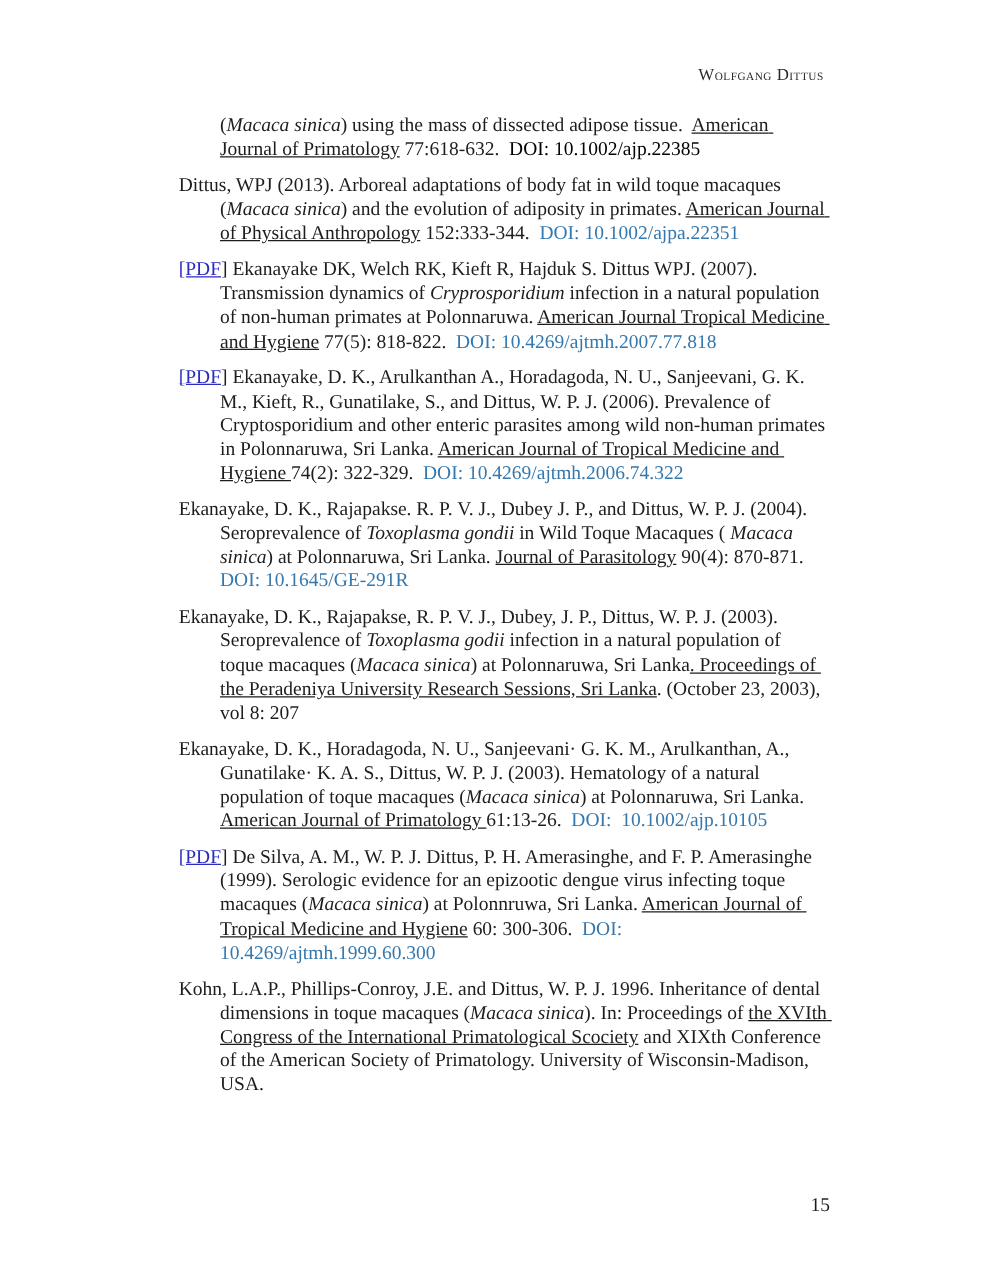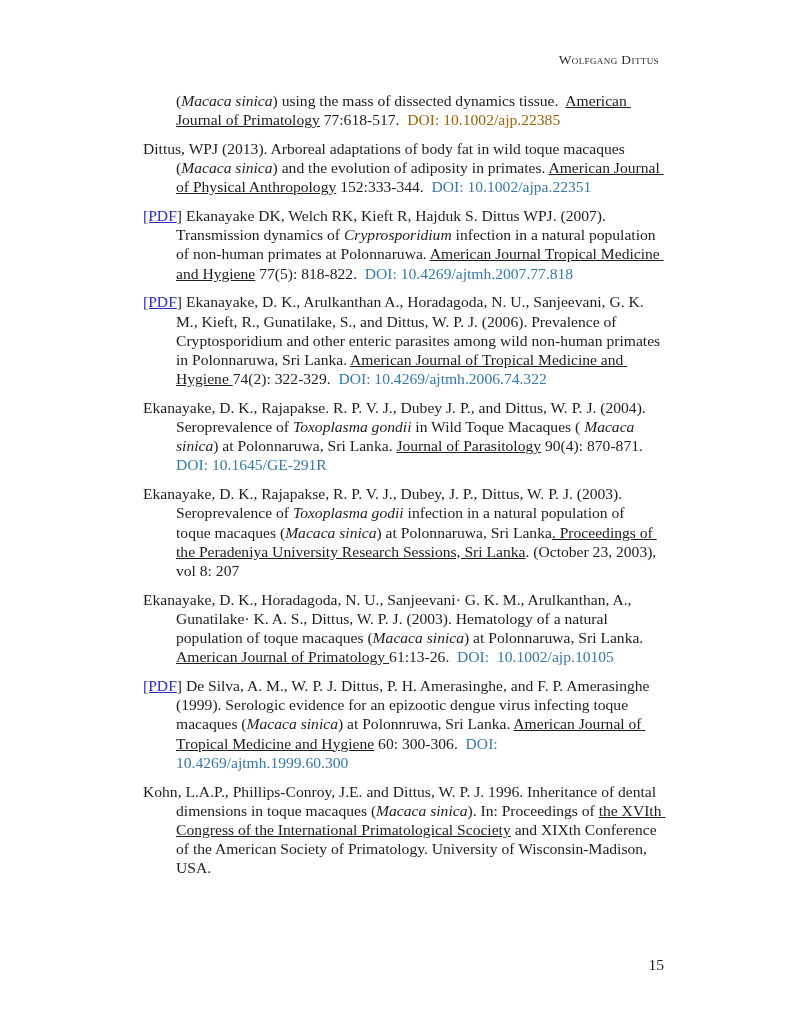--- a/index.html
+++ b/index.html
@@ -65,21 +65,21 @@
     margin-top: 36px;
   }
 </style>
 </head>
 <body>
 
 <div class="page">
   <div class="page-header">Wolfgang Dittus</div>
 
   <div class="content">
-      <p class="ref continuation"><span class="plain">(</span><span class="italic">Macaca sinica</span><span class="plain">) using the mass of dissected dynamics tissue.  </span><span class="underline">American Journal of Primatology</span><span class="plain"> 77:618-517.  </span><a class="doi-link" href="#" style="color: #a16207;">DOI: 10.1002/ajp.22385</a></p>
+      <p class="ref continuation"><span class="plain">(</span><span class="italic">Macaca sinica</span><span class="plain">) using the mass of dissected adipose tissue.  </span><span class="underline">American Journal of Primatology</span><span class="plain"> 77:618-632.  </span><a class="doi-link" href="#" style="color: #000000;">DOI: 10.1002/ajp.22385</a></p>
       <p class="ref"><span class="plain">Dittus, WPJ (2013). Arboreal adaptations of body fat in wild toque macaques (</span><span class="italic">Macaca sinica</span><span class="plain">) and the evolution of adiposity in primates. </span><span class="underline">American Journal of Physical Anthropology</span><span class="plain"> 152:333-344.  </span><a class="doi-link" href="#" style="color: rgb(52, 120, 174);">DOI: 10.1002/ajpa.22351</a></p>
       <p class="ref"><a class="pdf-link" href="#" style="color: rgb(43, 43, 196);">[PDF</a><span class="plain">] Ekanayake DK, Welch RK, Kieft R, Hajduk S. Dittus WPJ. (2007). Transmission dynamics of </span><span class="italic">Cryprosporidium</span><span class="plain"> infection in a natural population of non-human primates at Polonnaruwa. </span><span class="underline">American Journal Tropical Medicine and Hygiene</span><span class="plain"> 77(5): 818-822.  </span><a class="doi-link" href="#" style="color: rgb(52, 120, 174);">DOI: 10.4269/ajtmh.2007.77.818</a></p>
       <p class="ref"><a class="pdf-link" href="#" style="color: rgb(43, 43, 196);">[PDF</a><span class="plain">] Ekanayake, D. K., Arulkanthan A., Horadagoda, N. U., Sanjeevani, G. K. M., Kieft, R., Gunatilake, S., and Dittus, W. P. J. (2006). Prevalence of Cryptosporidium and other enteric parasites among wild non-human primates in Polonnaruwa, Sri Lanka. </span><span class="underline">American Journal of Tropical Medicine and Hygiene </span><span class="plain">74(2): 322-329.  </span><a class="doi-link" href="#" style="color: rgb(52, 120, 174);">DOI: 10.4269/ajtmh.2006.74.322</a></p>
       <p class="ref"><span class="plain">Ekanayake, D. K., Rajapakse. R. P. V. J., Dubey J. P., and Dittus, W. P. J. (2004). Seroprevalence of </span><span class="italic">Toxoplasma gondii</span><span class="plain"> in Wild Toque Macaques ( </span><span class="italic">Macaca sinica</span><span class="plain">) at Polonnaruwa, Sri Lanka. </span><span class="underline">Journal of Parasitology</span><span class="plain"> 90(4): 870-871. </span><a class="doi-link" href="#" style="color: rgb(52, 120, 174);">DOI: 10.1645/GE-291R</a></p>
       <p class="ref"><span class="plain">Ekanayake, D. K., Rajapakse, R. P. V. J., Dubey, J. P., Dittus, W. P. J. (2003). Seroprevalence of </span><span class="italic">Toxoplasma godii</span><span class="plain"> infection in a natural population of toque macaques (</span><span class="italic">Macaca sinica</span><span class="plain">) at Polonnaruwa, Sri Lanka</span><span class="underline">. Proceedings of the Peradeniya University Research Sessions, Sri Lanka</span><span class="plain">. (October 23, 2003), vol 8: 207</span></p>
       <p class="ref"><span class="plain">Ekanayake, D. K., Horadagoda, N. U., Sanjeevani· G. K. M., Arulkanthan, A., Gunatilake· K. A. S., Dittus, W. P. J. (2003). Hematology of a natural population of toque macaques (</span><span class="italic">Macaca sinica</span><span class="plain">) at Polonnaruwa, Sri Lanka. </span><span class="underline">American Journal of Primatology </span><span class="plain">61:13-26.  </span><a class="doi-link" href="#" style="color: rgb(52, 120, 174);">DOI:  10.1002/ajp.10105</a></p>
       <p class="ref"><a class="pdf-link" href="#" style="color: rgb(43, 43, 196);">[PDF</a><span class="plain">] De Silva, A. M., W. P. J. Dittus, P. H. Amerasinghe, and F. P. Amerasinghe (1999). Serologic evidence for an epizootic dengue virus infecting toque macaques (</span><span class="italic">Macaca sinica</span><span class="plain">) at Polonnruwa, Sri Lanka. </span><span class="underline">American Journal of Tropical Medicine and Hygiene</span><span class="plain"> 60: 300-306.  </span><a class="doi-link" href="#" style="color: rgb(52, 120, 174);">DOI: 10.4269/ajtmh.1999.60.300</a></p>
       <p class="ref"><span class="plain">Kohn, L.A.P., Phillips-Conroy, J.E. and Dittus, W. P. J. 1996. Inheritance of dental dimensions in toque macaques (</span><span class="italic">Macaca sinica</span><span class="plain">). In: Proceedings of </span><span class="underline">the XVIth Congress of the International Primatological Scociety</span><span class="plain"> and XIXth Conference of the American Society of Primatology. University of Wisconsin-Madison, USA.</span></p>
     </div>
 

